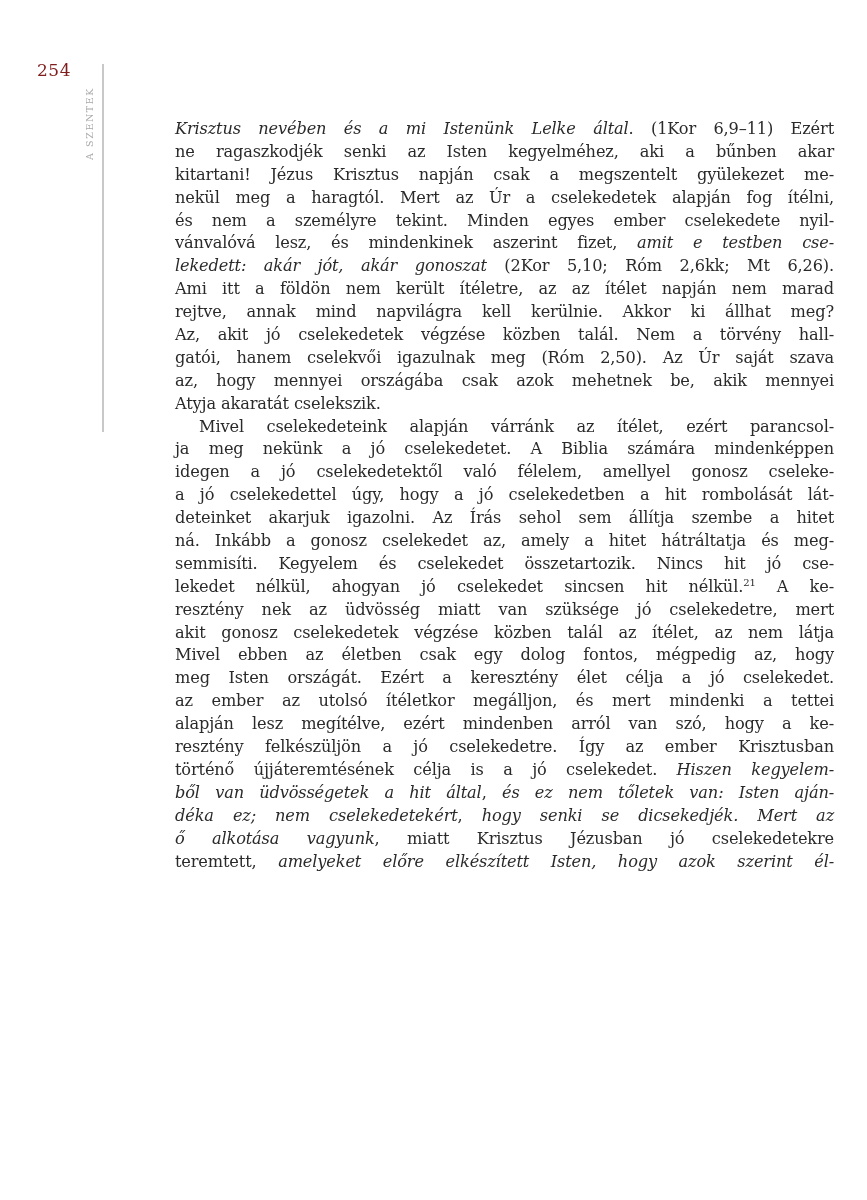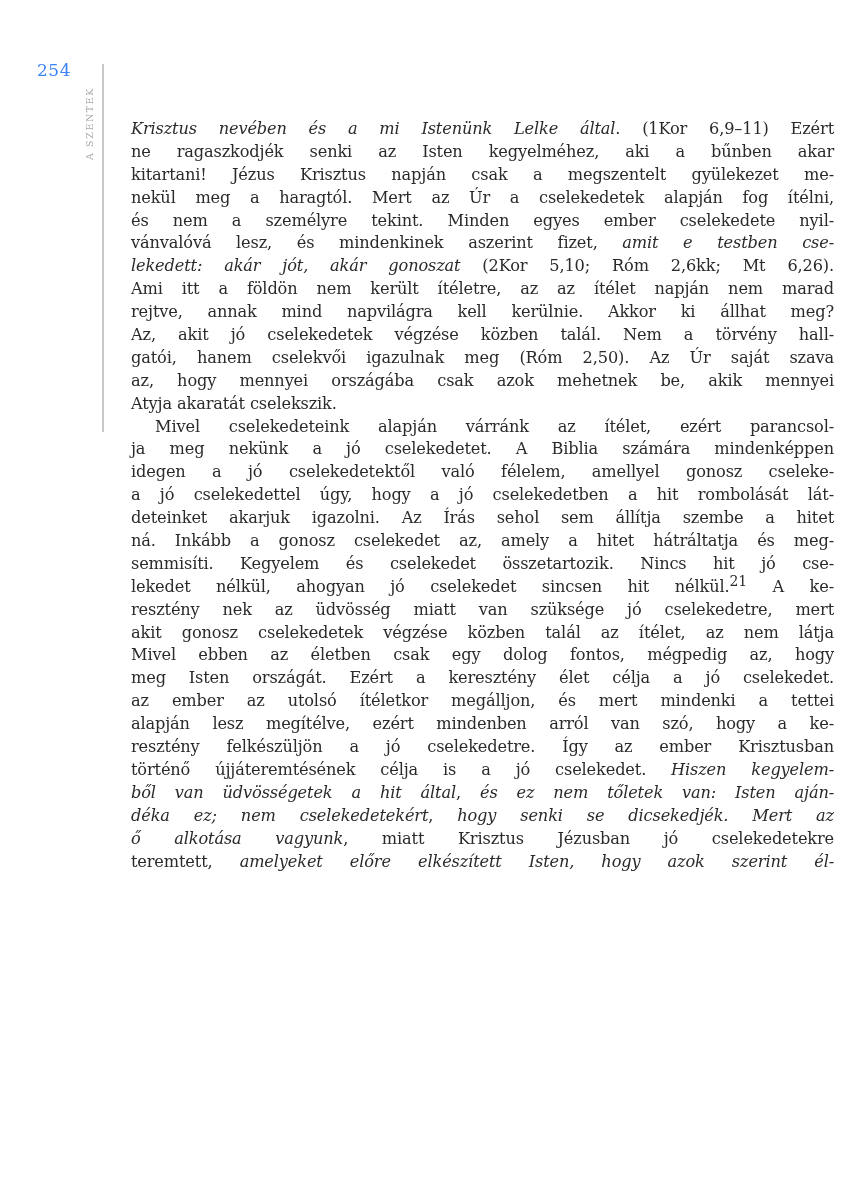--- a/index.html
+++ b/index.html
@@ -1,44 +1,44 @@
 <!DOCTYPE html>
 <html><head>
 <meta charset="utf-8">
 <style>
   html, body { margin: 0; padding: 0; background: #ffffff; }
   body { width: 867px; height: 1200px; position: relative; overflow: hidden; }
   .page-number {
     position: absolute; left: 37px; top: 60px;
-    font-family: "DejaVu Serif", serif; font-size: 17px; color: #3b82f6;
+    font-family: "DejaVu Serif", serif; font-size: 17px; color: #7f1d1d;
     letter-spacing: 0.5px;
   }
   .running-head {
     position: absolute; left: 84px; top: 160px;
     transform-origin: left top; transform: rotate(-90deg);
     font-family: "DejaVu Serif", serif; font-size: 9.5px; color: #a8a8a8;
     letter-spacing: 1.6px; white-space: nowrap;
   }
   .vrule {
     position: absolute; left: 102px; top: 64px; width: 2px; height: 368px;
     background: #c8c8c8;
   }
   .text-block {
     position: absolute; left: 131px; top: 118px; width: 703px;
     font-family: "DejaVu Serif", serif; font-size: 16.2px; color: #2a2a2a;
     line-height: 22.9px;
   }
   .line {
     display: block; white-space: nowrap; text-align: justify; text-align-last: justify;
-    height: 22.9px; letter-spacing: -0.15px;
+    height: 22.9px; letter-spacing: -0.15px; margin-left: 44px;
   }
   .line.last { text-align-last: left; }
   .line.indent { padding-left: 24px; }
   .i { font-style: italic; }
-  sup { font-size: 14px; vertical-align: 6px; line-height: 0; }
+  sup { font-size: 10px; vertical-align: 6px; line-height: 0; }
 </style>
 </head>
 <body>
 
 <div class="page-number">254</div>
 <div class="running-head">A SZENTEK</div>
 <div class="vrule"></div>
 
 <div class="text-block" id="text-block">
     <span class="line"><span class="i">Krisztus nevében és a mi Istenünk Lelke által</span><span>. (1Kor 6,9–11) Ezért</span></span>

